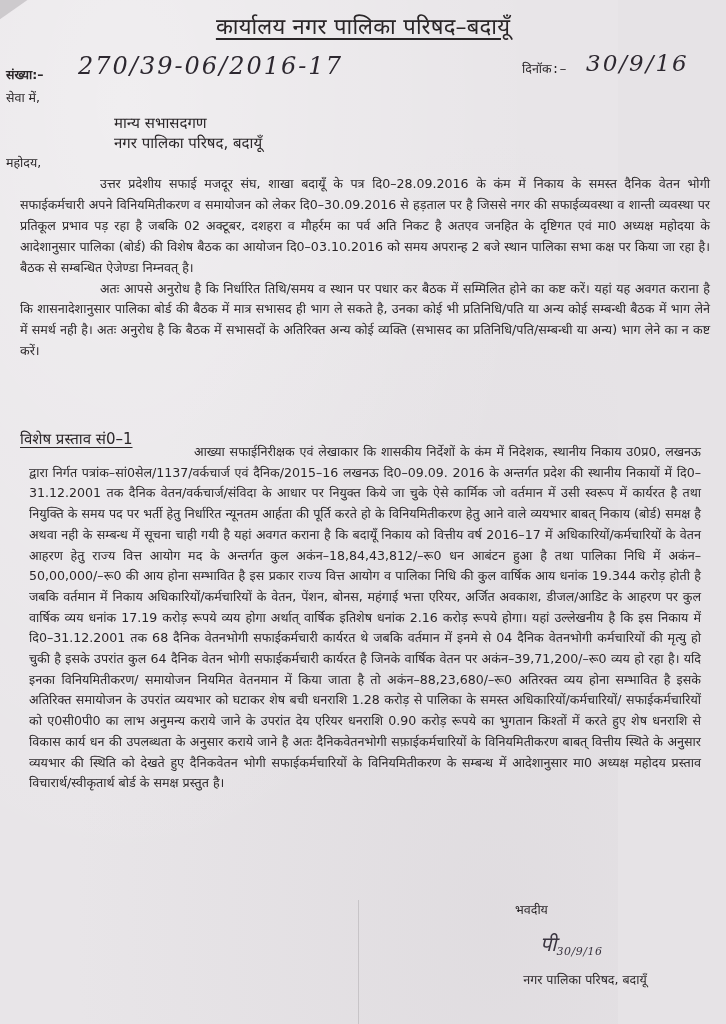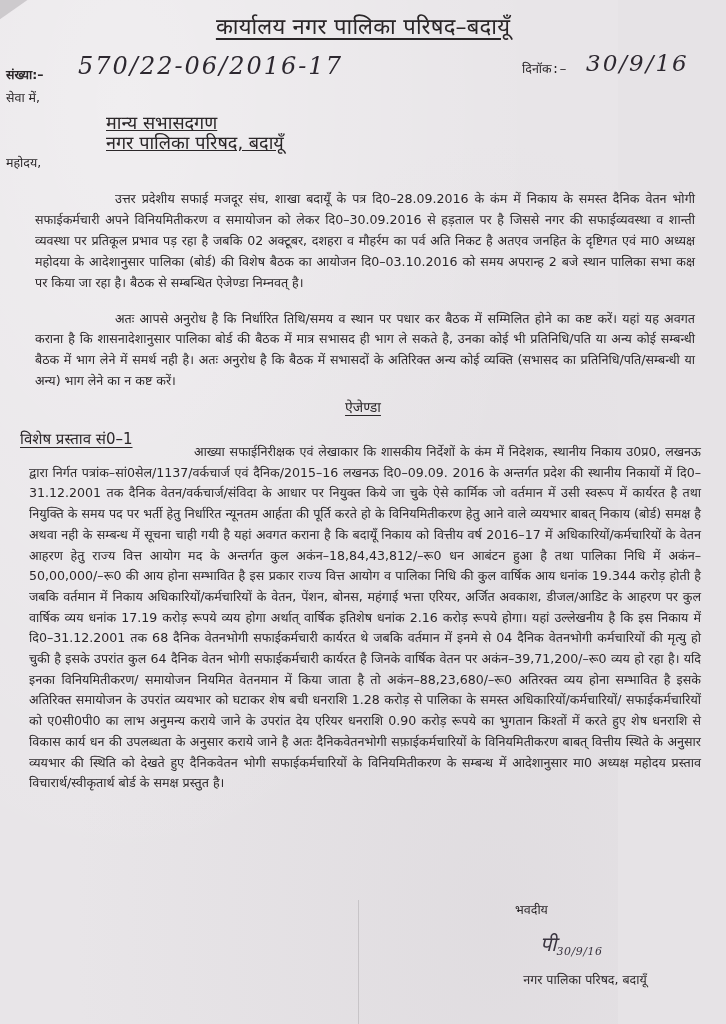--- a/index.html
+++ b/index.html
@@ -81,40 +81,39 @@
       letter-spacing: 2px;
       color: #2d2830;
     }
     .seva {
       position: absolute;
       left: 6px; top: 89px;
       font-size: 12.5px;
     }
     .addressee {
       position: absolute;
-      left: 106px; top: 113px;
-      font-size: 18px;
+      left: 114px; top: 113px;
+      font-size: 15px;
       line-height: 20px;
-      text-decoration: underline;
     }
     .salutation {
       position: absolute;
       left: 6px; top: 154px;
       font-size: 12.5px;
     }
     .body-text {
       position: absolute;
       left: 20px; top: 174px;
       width: 690px;
       font-size: 12.6px;
       line-height: 20.9px;
       text-align: justify;
     }
     .body-text p {
-      margin: 15px;
+      margin: 0;
       text-indent: 80px;
     }
     .agenda-heading {
       position: absolute;
       left: 0; top: 397px;
       width: 726px;
       text-align: center;
       font-size: 14px;
     }
     .agenda-heading span {
@@ -173,42 +172,39 @@
 
 <div class="page">
   <div class="corner"></div>
   <div class="fold"></div>
 
   <div class="header-title">
     <span>कार्यालय नगर पालिका परिषद–बदायूँ</span>
   </div>
 
   <div class="ref-label">संख्या:–</div>
-  <div class="ref-value">570/22-06/2016-17</div>
+  <div class="ref-value">270/39-06/2016-17</div>
 
   <div class="date-label">दिनॉक:–</div>
   <div class="date-value">30/9/16</div>
 
   <div class="seva">सेवा में,</div>
 
   <div class="addressee">
     <div>मान्य सभासदगण</div>
     <div>नगर पालिका परिषद, बदायूँ</div>
   </div>
 
   <div class="salutation">महोदय,</div>
 
   <div class="body-text">
     <p>उत्तर प्रदेशीय सफाई मजदूर संघ, शाखा बदायूँ के पत्र दि0–28.09.2016 के कंम में निकाय के समस्त दैनिक वेतन भोगी सफाईकर्मचारी अपने विनियमितीकरण व समायोजन को लेकर दि0–30.09.2016 से हड़ताल पर है जिससे नगर की सफाईव्यवस्था व शान्ती व्यवस्था पर प्रतिकूल प्रभाव पड़ रहा है जबकि 02 अक्टूबर, दशहरा व मौहर्रम का पर्व अति निकट है अतएव जनहित के दृष्टिगत एवं मा0 अध्यक्ष महोदया के आदेशानुसार पालिका (बोर्ड) की विशेष बैठक का आयोजन दि0–03.10.2016 को समय अपरान्ह 2 बजे स्थान पालिका सभा कक्ष पर किया जा रहा है। बैठक से सम्बन्धित ऐजेण्डा निम्नवत् है।</p>
     <p>अतः आपसे अनुरोध है कि निर्धारित तिथि/समय व स्थान पर पधार कर बैठक में सम्मिलित होने का कष्ट करें। यहां यह अवगत कराना है कि शासनादेशानुसार पालिका बोर्ड की बैठक में मात्र सभासद ही भाग ले सकते है, उनका कोई भी प्रतिनिधि/पति या अन्य कोई सम्बन्धी बैठक में भाग लेने में समर्थ नही है। अतः अनुरोध है कि बैठक में सभासदों के अतिरिक्त अन्य कोई व्यक्ति (सभासद का प्रतिनिधि/पति/सम्बन्धी या अन्य) भाग लेने का न कष्ट करें।</p>
   </div>
 
-  <div class="agenda-heading">
-    <span>ऐजेण्डा</span>
-  </div>
 
   <div class="proposal-label">विशेष प्रस्ताव सं0–1</div>
 
   <div class="proposal-body">
     <p>आख्या सफाईनिरीक्षक एवं लेखाकार कि शासकीय निर्देशों के कंम में निदेशक, स्थानीय निकाय उ0प्र0, लखनऊ द्वारा निर्गत पत्रांक–सां0सेल/1137/वर्कचार्ज एवं दैनिक/2015–16 लखनऊ दि0–09.09. 2016 के अन्तर्गत प्रदेश की स्थानीय निकायों में दि0–31.12.2001 तक दैनिक वेतन/वर्कचार्ज/संविदा के आधार पर नियुक्त किये जा चुके ऐसे कार्मिक जो वर्तमान में उसी स्वरूप में कार्यरत है तथा नियुक्ति के समय पद पर भर्ती हेतु निर्धारित न्यूनतम आर्हता की पूर्ति करते हो के विनियमितीकरण हेतु आने वाले व्ययभार बाबत् निकाय (बोर्ड) समक्ष है अथवा नही के सम्बन्ध में सूचना चाही गयी है यहां अवगत कराना है कि बदायूँ निकाय को वित्तीय वर्ष 2016–17 में अधिकारियों/कर्मचारियों के वेतन आहरण हेतु राज्य वित्त आयोग मद के अन्तर्गत कुल अकंन–18,84,43,812/–रू0 धन आबंटन हुआ है तथा पालिका निधि में अकंन–50,00,000/–रू0 की आय होना सम्भावित है इस प्रकार राज्य वित्त आयोग व पालिका निधि की कुल वार्षिक आय धनांक 19.344 करोड़ होती है जबकि वर्तमान में निकाय अधिकारियों/कर्मचारियों के वेतन, पेंशन, बोनस, महंगाई भत्ता एरियर, अर्जित अवकाश, डीजल/आडिट के आहरण पर कुल वार्षिक व्यय धनांक 17.19 करोड़ रूपये व्यय होगा अर्थात् वार्षिक इतिशेष धनांक 2.16 करोड़ रूपये होगा। यहां उल्लेखनीय है कि इस निकाय में दि0–31.12.2001 तक 68 दैनिक वेतनभोगी सफाईकर्मचारी कार्यरत थे जबकि वर्तमान में इनमे से 04 दैनिक वेतनभोगी कर्मचारियों की मृत्यु हो चुकी है इसके उपरांत कुल 64 दैनिक वेतन भोगी सफाईकर्मचारी कार्यरत है जिनके वार्षिक वेतन पर अकंन–39,71,200/–रू0 व्यय हो रहा है। यदि इनका विनियमितीकरण/ समायोजन नियमित वेतनमान में किया जाता है तो अकंन–88,23,680/–रू0 अतिरक्त व्यय होना सम्भावित है इसके अतिरिक्त समायोजन के उपरांत व्ययभार को घटाकर शेष बची धनराशि 1.28 करोड़ से पालिका के समस्त अधिकारियों/कर्मचारियों/ सफाईकर्मचारियों को ए0सी0पी0 का लाभ अनुमन्य कराये जाने के उपरांत देय एरियर धनराशि 0.90 करोड़ रूपये का भुगतान किश्तों में करते हुए शेष धनराशि से विकास कार्य धन की उपलब्धता के अनुसार कराये जाने है अतः दैनिकवेतनभोगी सफ़ाईकर्मचारियों के विनियमितीकरण बाबत् वित्तीय स्थिते के अनुसार व्ययभार की स्थिति को देखते हुए दैनिकवेतन भोगी सफाईकर्मचारियों के विनियमितीकरण के सम्बन्ध में आदेशानुसार मा0 अध्यक्ष महोदय प्रस्ताव विचारार्थ/स्वीकृतार्थ बोर्ड के समक्ष प्रस्तुत है।</p>
   </div>
 
   <div class="closing">भवदीय</div>
 
   <div class="signature">

